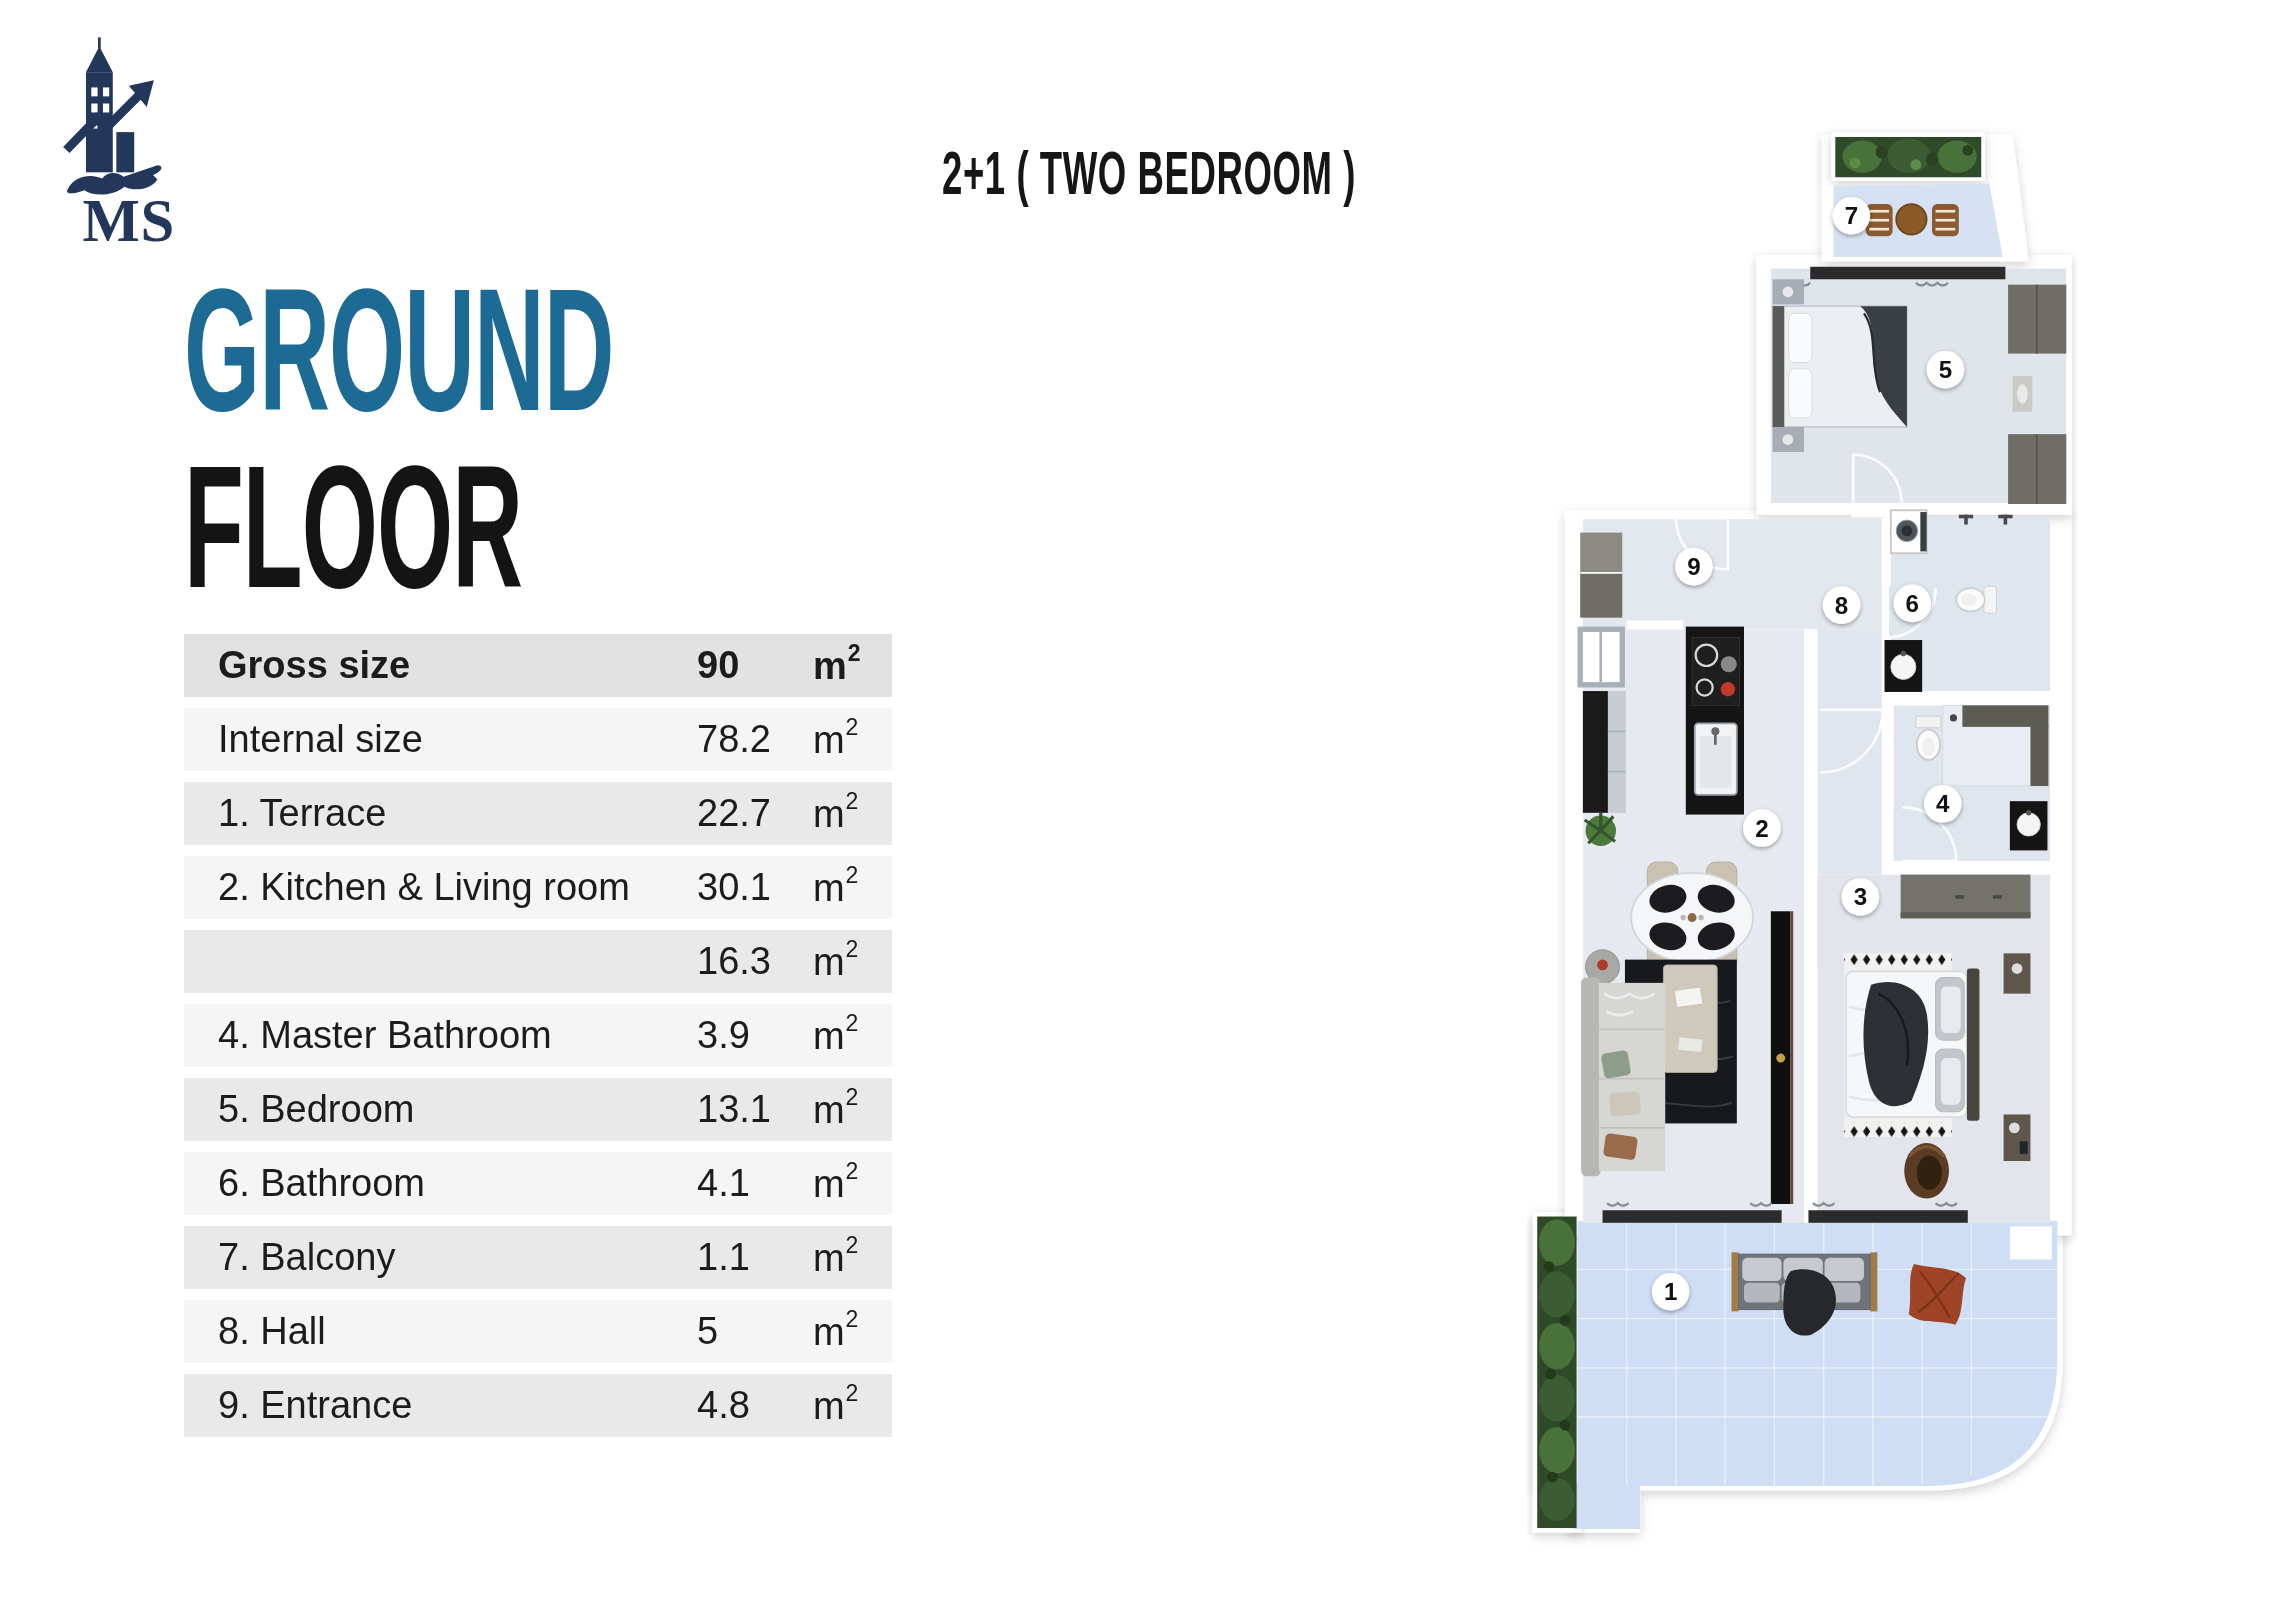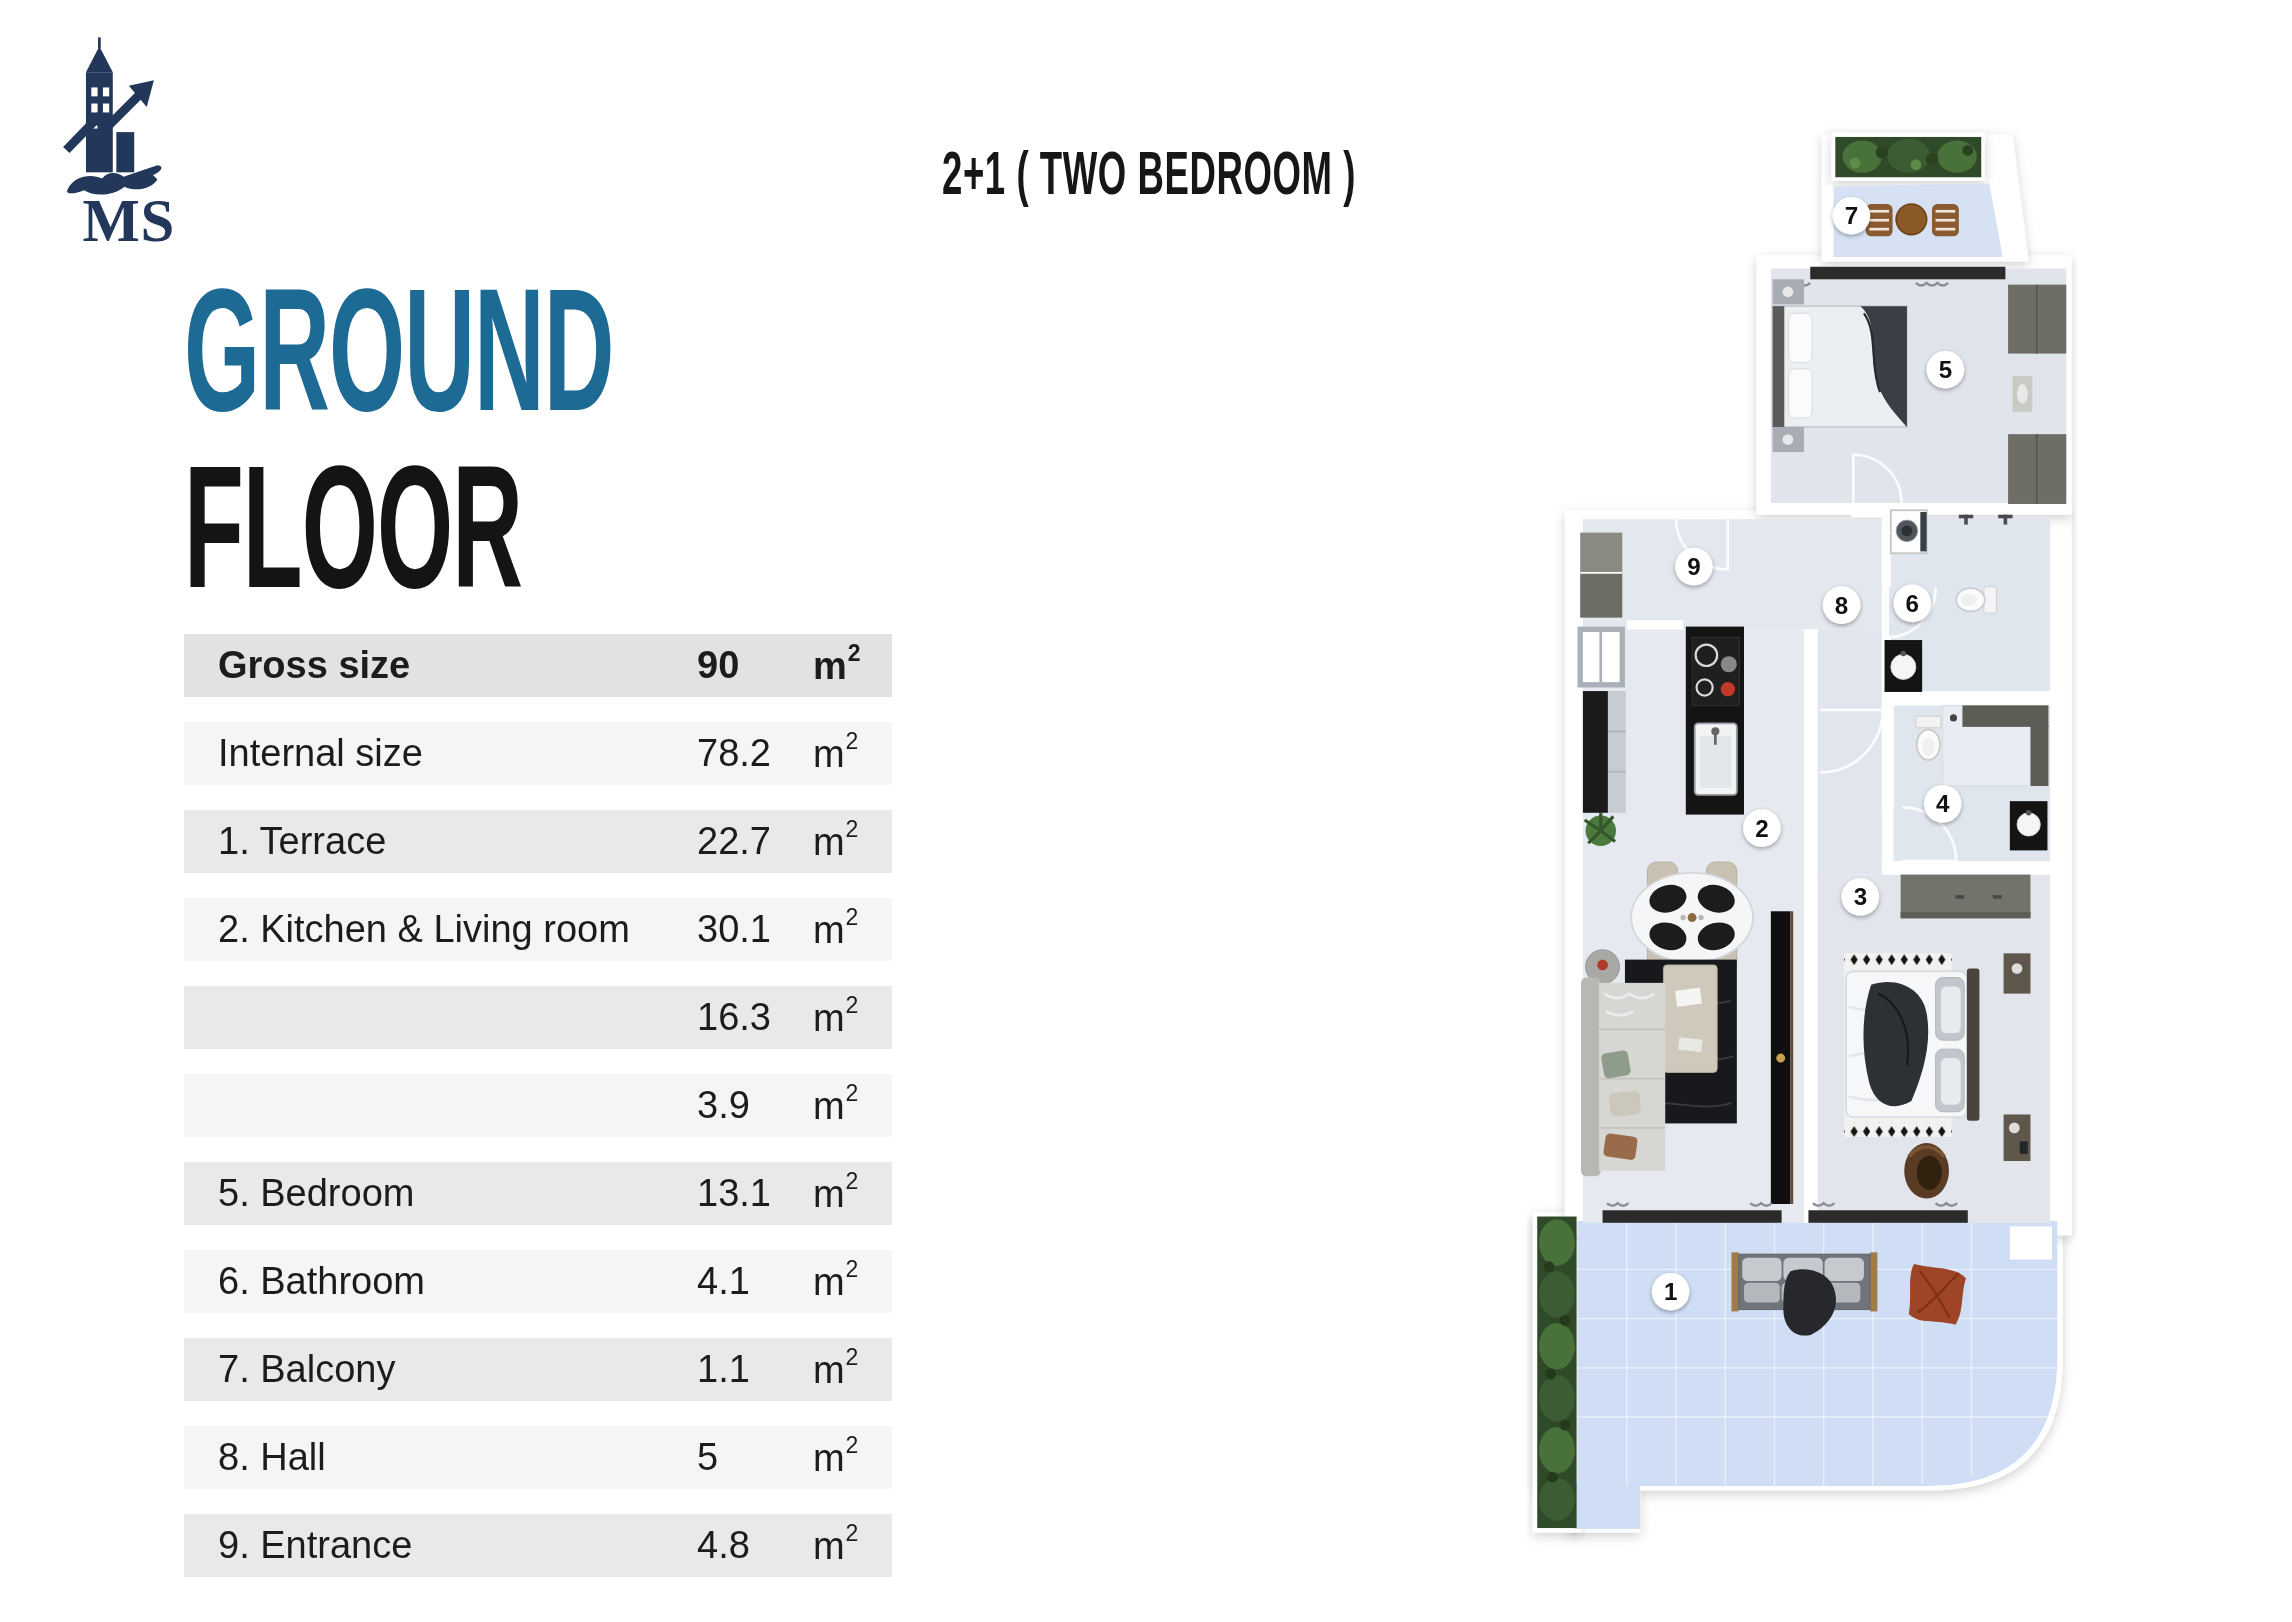--- a/index.html
+++ b/index.html
@@ -20,21 +20,21 @@
   .h-big{
     position:absolute;left:184px;font-size:175px;font-weight:800;line-height:175px;
     letter-spacing:-1.8px;white-space:nowrap;
     transform:scaleX(0.56);transform-origin:left top;
   }
   .h-ground{top:262px;color:#1d6a94;}
   .h-floor{top:439px;color:#141414;}
   
   .size-table{position:absolute;left:184px;top:634px;width:708px;}
   .t-row{
-    position:relative;height:63px;margin-bottom:25px;display:flex;align-items:center;
+    position:relative;height:63px;margin-bottom:11px;display:flex;align-items:center;
     font-size:38px;color:#1c1c1c;background:#f5f5f5;
   }
   .t-row.gray{background:#e9e9e9;}
   .t-row.head{background:#e2e2e2;font-weight:700;}
   .t-label{padding-left:34px;}
   .t-value{position:absolute;left:513px;}
   .t-unit{position:absolute;left:629px;}
   .t-unit sup{font-size:23px;position:relative;top:-3.6px;left:0.9px;}
   
   .plan{position:absolute;left:1522px;top:107px;width:555px;height:1451px;}
@@ -92,20 +92,21 @@
     <div class="t-row ">
       <div class="t-label">2. Kitchen &amp; Living room</div>
       <div class="t-value">30.1</div>
       <div class="t-unit"><span>m</span><sup>2</sup></div>
     </div>
     <div class="t-row gray">
       <div class="t-value">16.3</div>
       <div class="t-unit"><span>m</span><sup>2</sup></div>
     </div>
     <div class="t-row ">
+      <div class="t-label">4. Master Bathroom</div>
       <div class="t-value">3.9</div>
       <div class="t-unit"><span>m</span><sup>2</sup></div>
     </div>
     <div class="t-row gray">
       <div class="t-label">5. Bedroom</div>
       <div class="t-value">13.1</div>
       <div class="t-unit"><span>m</span><sup>2</sup></div>
     </div>
     <div class="t-row ">
       <div class="t-label">6. Bathroom</div>

